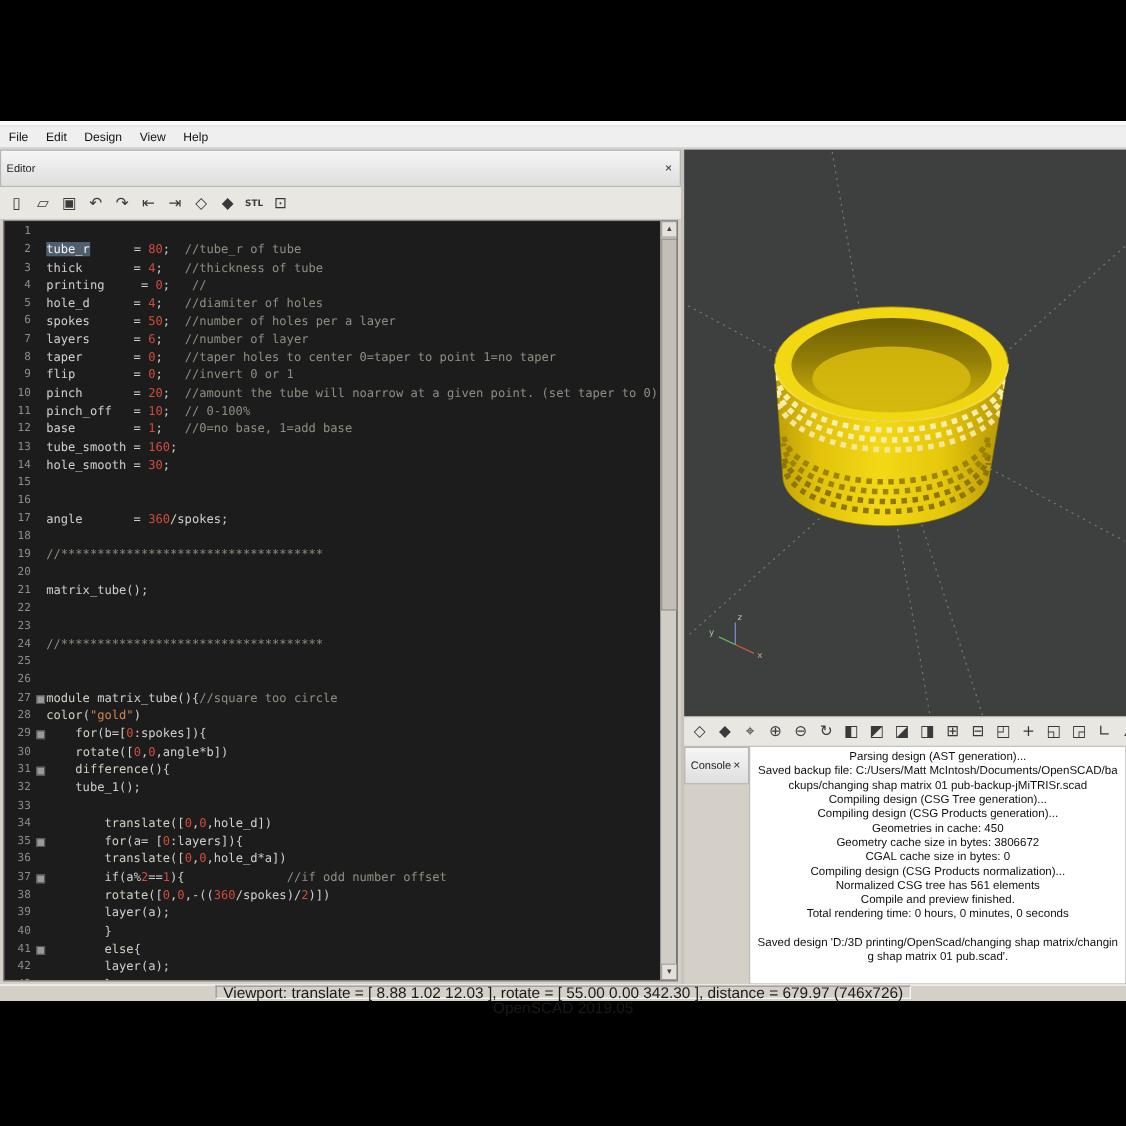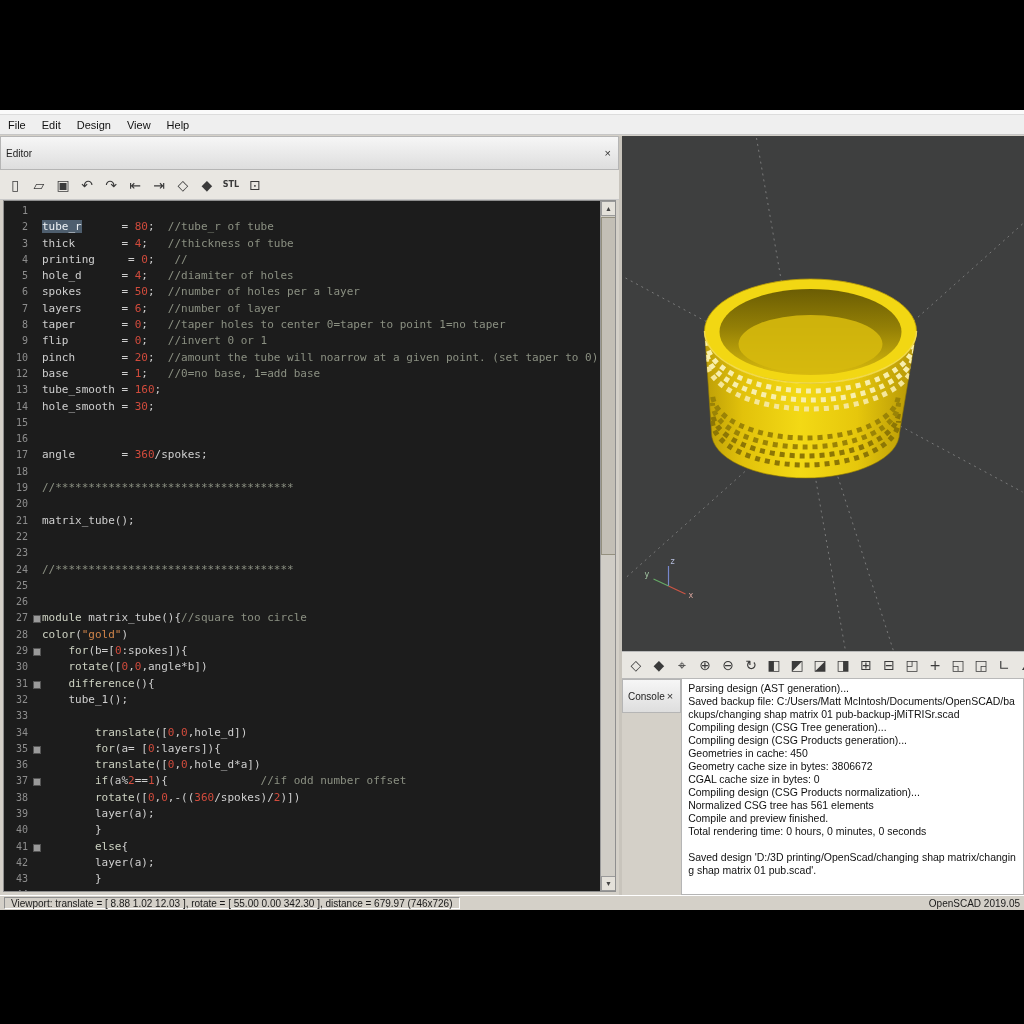--- a/index.html
+++ b/index.html
@@ -44,25 +44,25 @@
   .scroll-up { top:0; } .scroll-down { bottom:0; }
   .scroll-thumb { position:absolute; left:0; top:16px; width:15px; height:338px; background:#c3bfb6; border:1px solid #94907f; }
 
   
   .right-col { flex:1; display:flex; flex-direction:column; min-width:0; }
   .viewport { height:515px; flex:none; position:relative; background:#3e3f3f; }
   .viewport svg { position:absolute; inset:0; }
   .rtoolbar { height:28px; flex:none; gap:1px; padding:0 3px; border-top:1px solid #b9b9b9; border-bottom:1px solid #b9b9b9; }
 
   .console-panel { flex:1; display:flex; min-height:0; }
-  .console-body { flex:1; background:#ffffff; border:1px solid #b5b5b5; border-top:none; padding:3px 6px; font-size:10.5px; line-height:13px; color:#101010; overflow:hidden; }
+  .console-body { flex:1; background:#ffffff; border:1px solid #b5b5b5; border-top:none; padding:3px 6px; font-size:10.5px; line-height:13px; color:#101010; overflow:hidden;text-align:center; }
   .console-line { white-space:pre-wrap; min-height:13px; word-break:break-all; }
 
   
-  .statusbar { position:absolute; left:0; right:0; bottom:0; height:15px; background:#d4d0c8; border-top:1px solid #ffffff; display:flex; align-items:center; justify-content:space-between; padding:0 4px; font-size:10px; color:#1a1a1a; }
+  .statusbar { position:absolute; left:0; right:0; bottom:0; height:15px; background:#d4d0c8; border-top:1px solid #ffffff; display:flex; align-items:center; justify-content:space-between; padding:0 4px; font-size:14px; color:#1a1a1a;flex-direction:column; }
   .sunken { border:1px solid; border-color:#8f8f8f #ffffff #ffffff #8f8f8f; padding:0 6px; height:12px; line-height:11px; background:#d4d0c8; }
 </style>
 </head>
 <body>
 
 <div class="stage" data-name="screenshot-stage">
   <div class="app" data-name="openscad-window">
     <div class="app-topstrip" data-name="window-top-edge"></div>
 
     <div class="menubar" data-name="menu-bar">
@@ -132,20 +132,21 @@
               <div class="cl" data-name="code-line"><span class="ln" data-name="line-number">1</span><span class="fm" data-name="fold-gutter"></span><span class="ct" data-name="code-text"></span></div>
               <div class="cl" data-name="code-line"><span class="ln" data-name="line-number">2</span><span class="fm" data-name="fold-gutter"></span><span class="ct" data-name="code-text"><span class="sel">tube_r</span><span class="pl">      = </span><span class="num">80</span><span class="pl">;  </span><span class="com">//tube_r of tube</span></span></div>
               <div class="cl" data-name="code-line"><span class="ln" data-name="line-number">3</span><span class="fm" data-name="fold-gutter"></span><span class="ct" data-name="code-text"><span class="pl">thick       = </span><span class="num">4</span><span class="pl">;   </span><span class="com">//thickness of tube</span></span></div>
               <div class="cl" data-name="code-line"><span class="ln" data-name="line-number">4</span><span class="fm" data-name="fold-gutter"></span><span class="ct" data-name="code-text"><span class="pl">printing     = </span><span class="num">0</span><span class="pl">;   </span><span class="com">//</span></span></div>
               <div class="cl" data-name="code-line"><span class="ln" data-name="line-number">5</span><span class="fm" data-name="fold-gutter"></span><span class="ct" data-name="code-text"><span class="pl">hole_d      = </span><span class="num">4</span><span class="pl">;   </span><span class="com">//diamiter of holes</span></span></div>
               <div class="cl" data-name="code-line"><span class="ln" data-name="line-number">6</span><span class="fm" data-name="fold-gutter"></span><span class="ct" data-name="code-text"><span class="pl">spokes      = </span><span class="num">50</span><span class="pl">;  </span><span class="com">//number of holes per a layer</span></span></div>
               <div class="cl" data-name="code-line"><span class="ln" data-name="line-number">7</span><span class="fm" data-name="fold-gutter"></span><span class="ct" data-name="code-text"><span class="pl">layers      = </span><span class="num">6</span><span class="pl">;   </span><span class="com">//number of layer</span></span></div>
               <div class="cl" data-name="code-line"><span class="ln" data-name="line-number">8</span><span class="fm" data-name="fold-gutter"></span><span class="ct" data-name="code-text"><span class="pl">taper       = </span><span class="num">0</span><span class="pl">;   </span><span class="com">//taper holes to center 0=taper to point 1=no taper</span></span></div>
               <div class="cl" data-name="code-line"><span class="ln" data-name="line-number">9</span><span class="fm" data-name="fold-gutter"></span><span class="ct" data-name="code-text"><span class="pl">flip        = </span><span class="num">0</span><span class="pl">;   </span><span class="com">//invert 0 or 1</span></span></div>
               <div class="cl" data-name="code-line"><span class="ln" data-name="line-number">10</span><span class="fm" data-name="fold-gutter"></span><span class="ct" data-name="code-text"><span class="pl">pinch       = </span><span class="num">20</span><span class="pl">;  </span><span class="com">//amount the tube will noarrow at a given point. (set taper to 0)</span></span></div>
+              <div class="cl" data-name="code-line"><span class="ln" data-name="line-number">11</span><span class="fm" data-name="fold-gutter"></span><span class="ct" data-name="code-text"><span class="pl">pinch_off   = </span><span class="num">10</span><span class="pl">;  </span><span class="com">// 0-100%</span></span></div>
               <div class="cl" data-name="code-line"><span class="ln" data-name="line-number">12</span><span class="fm" data-name="fold-gutter"></span><span class="ct" data-name="code-text"><span class="pl">base        = </span><span class="num">1</span><span class="pl">;   </span><span class="com">//0=no base, 1=add base</span></span></div>
               <div class="cl" data-name="code-line"><span class="ln" data-name="line-number">13</span><span class="fm" data-name="fold-gutter"></span><span class="ct" data-name="code-text"><span class="pl">tube_smooth = </span><span class="num">160</span><span class="pl">;</span></span></div>
               <div class="cl" data-name="code-line"><span class="ln" data-name="line-number">14</span><span class="fm" data-name="fold-gutter"></span><span class="ct" data-name="code-text"><span class="pl">hole_smooth = </span><span class="num">30</span><span class="pl">;</span></span></div>
               <div class="cl" data-name="code-line"><span class="ln" data-name="line-number">15</span><span class="fm" data-name="fold-gutter"></span><span class="ct" data-name="code-text"></span></div>
               <div class="cl" data-name="code-line"><span class="ln" data-name="line-number">16</span><span class="fm" data-name="fold-gutter"></span><span class="ct" data-name="code-text"></span></div>
               <div class="cl" data-name="code-line"><span class="ln" data-name="line-number">17</span><span class="fm" data-name="fold-gutter"></span><span class="ct" data-name="code-text"><span class="pl">angle       = </span><span class="num">360</span><span class="pl">/spokes;</span></span></div>
               <div class="cl" data-name="code-line"><span class="ln" data-name="line-number">18</span><span class="fm" data-name="fold-gutter"></span><span class="ct" data-name="code-text"></span></div>
               <div class="cl" data-name="code-line"><span class="ln" data-name="line-number">19</span><span class="fm" data-name="fold-gutter"></span><span class="ct" data-name="code-text"><span class="com">//************************************</span></span></div>
               <div class="cl" data-name="code-line"><span class="ln" data-name="line-number">20</span><span class="fm" data-name="fold-gutter"></span><span class="ct" data-name="code-text"></span></div>
               <div class="cl" data-name="code-line"><span class="ln" data-name="line-number">21</span><span class="fm" data-name="fold-gutter"></span><span class="ct" data-name="code-text"><span class="pl">matrix_tube();</span></span></div>

